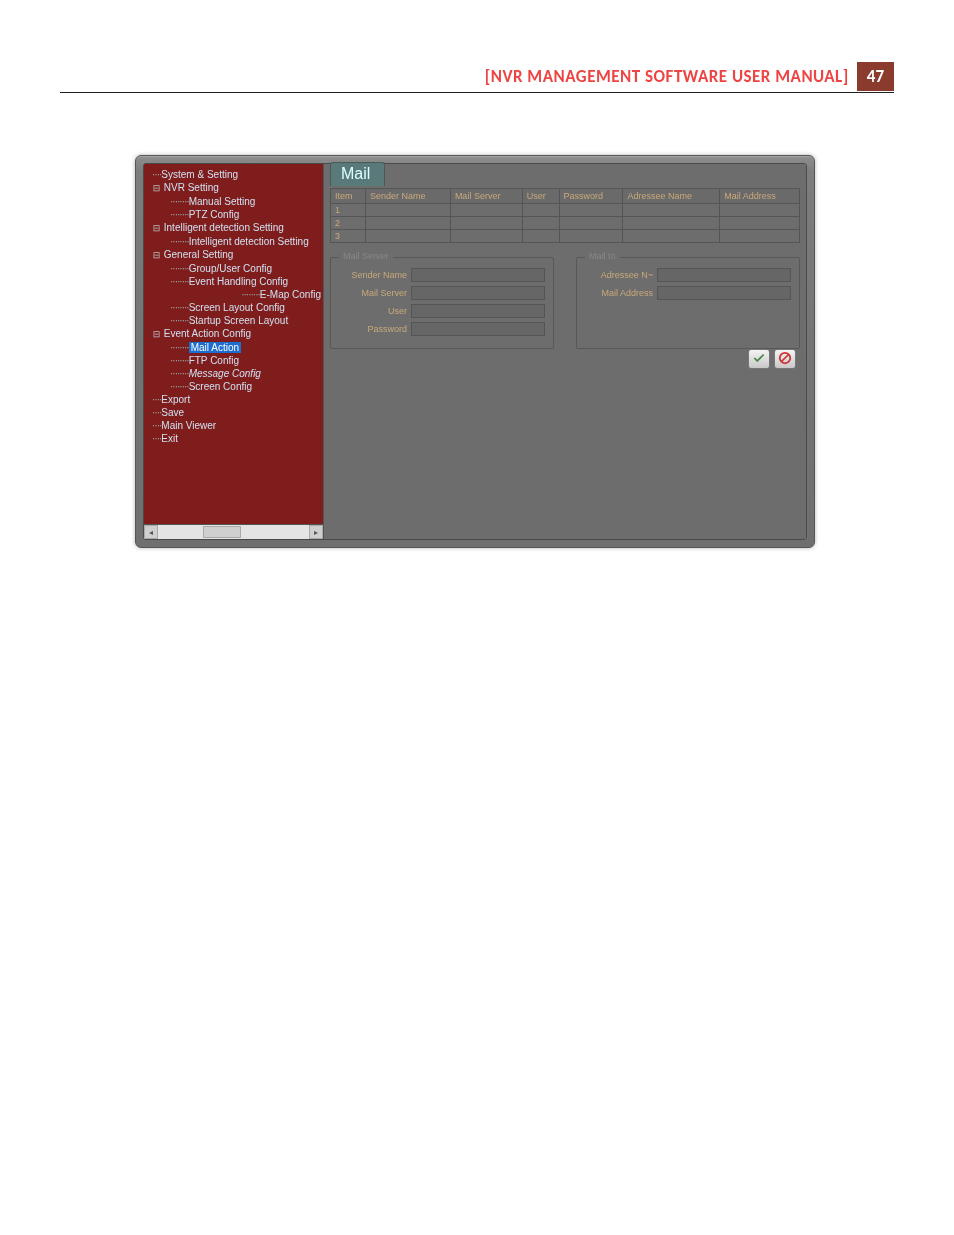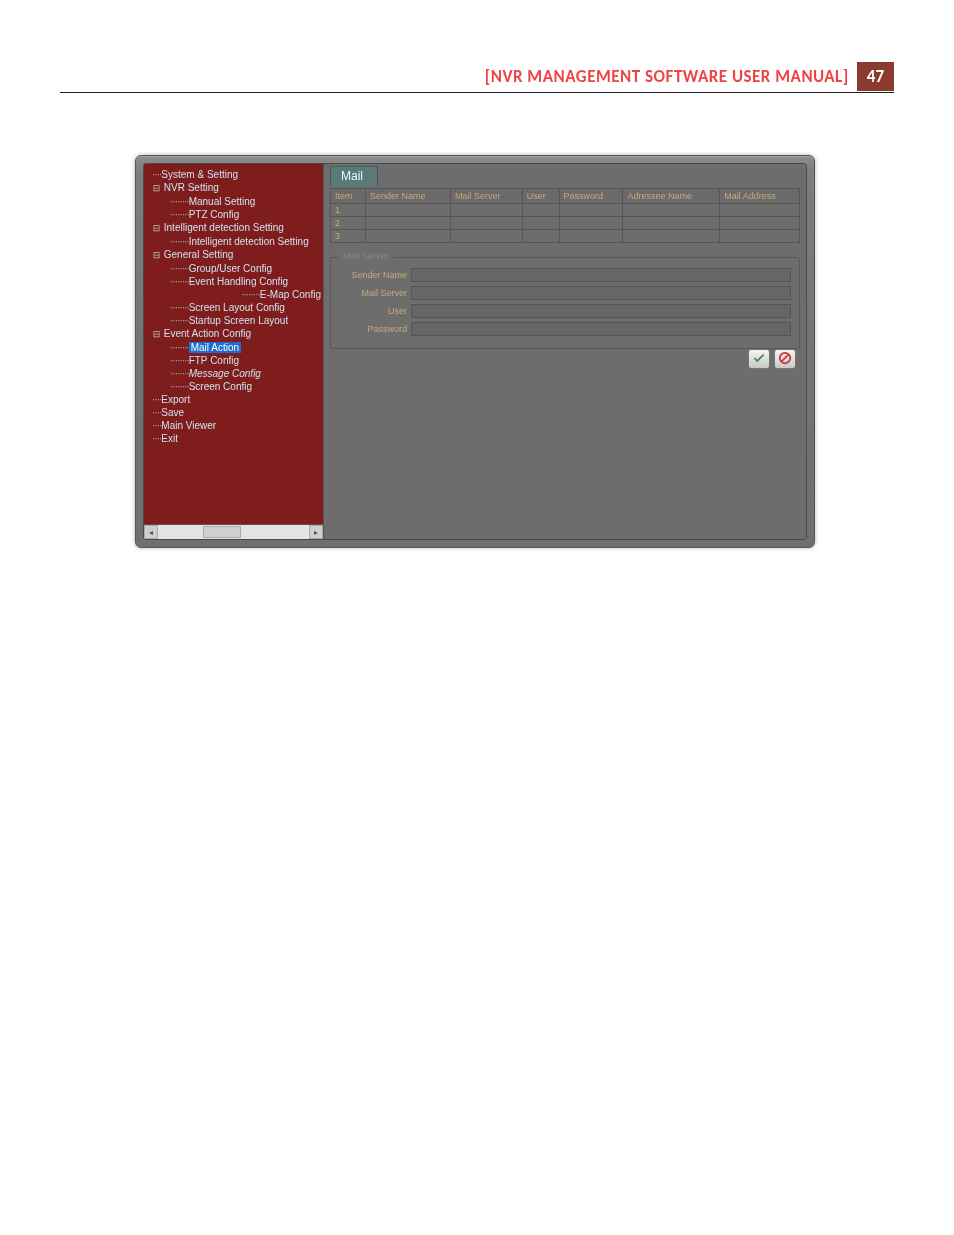--- a/index.html
+++ b/index.html
@@ -119,21 +119,21 @@
   }
   .mail-tab {
     height: 18px;
     display: flex;
     align-items: flex-end;
     margin-bottom: 2px;
   }
   .mail-tab .tab {
     background: #5a7a7a;
     color: #dff;
-    font-size: 12px;
+    font-size: 16px;
     padding: 2px 14px 3px 10px;
     border: 1px solid #4a5a5a;
     border-bottom: none;
     border-top-left-radius: 3px;
     border-top-right-radius: 3px;
     font-family: Tahoma, sans-serif;
   }
 
   .mail-table {
     border: 1px solid #555;
@@ -320,20 +320,31 @@
           <div class="field">
             <label>User</label>
             <input type="text" value="" style="">
           </div>
           <div class="field">
             <label>Password</label>
             <input type="password" value="" style="">
           </div>
         </div>
 
+        <div class="fieldset">
+          <div class="legend">Mail to</div>
+          <div class="field">
+            <label>Adressee N~</label>
+            <input type="text" value="" style="">
+          </div>
+          <div class="field">
+            <label>Mail Address</label>
+            <input type="text" value="" style="">
+          </div>
+        </div>
       </div>
 
       <div class="action-bar">
         <div class="action-btn">
           <span>
             <svg viewBox="0 0 24 24">
                 <path d="M4 12l5 5L20 6" fill="none" stroke="#4a8a4a" stroke-width="3"></path>
               </svg>
           </span>
         </div>

